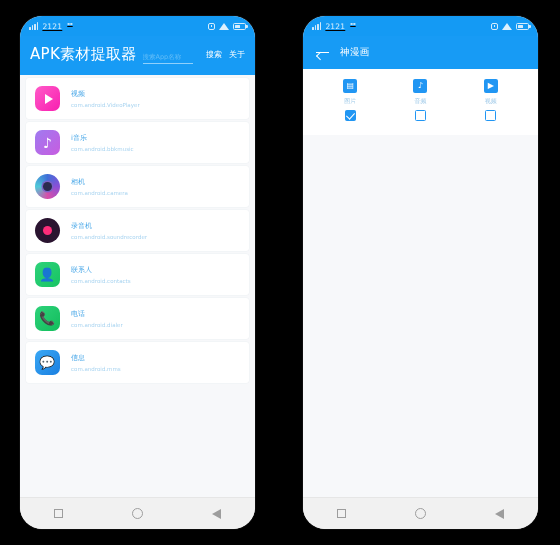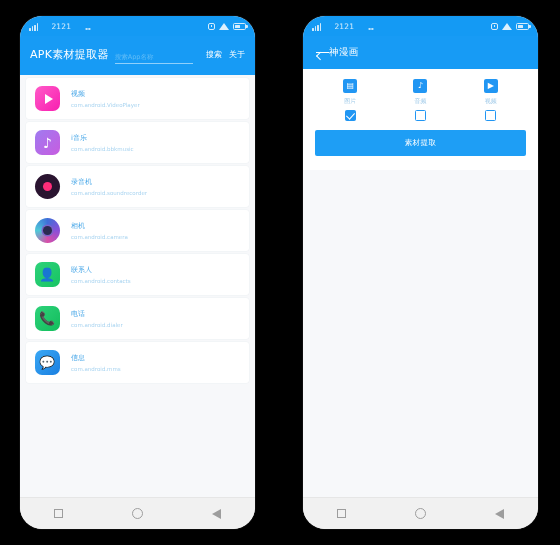--- a/index.html
+++ b/index.html
@@ -27,21 +27,21 @@
   .screen { position: absolute; inset: 0; display: flex; flex-direction: column; }
 
   
   .statusbar {
     height: 20px;
     background: #149af4;
     display: flex; align-items: center;
     padding: 0 9px;
     flex: none;
   }
-  .sb-left { display: flex; align-items: flex-end; gap: 13px; }
+  .sb-left { display: flex; align-items: flex-start; gap: 4px; text-decoration: underline; }
   .sig { display: flex; align-items: flex-end; gap: 1px; height: 8px; }
   .sig i { display:block; width: 1.6px; background: #cfe9fb; border-radius: .5px; }
   .sig i:nth-child(1){height:3px}
   .sig i:nth-child(2){height:4.5px}
   .sig i:nth-child(3){height:6px}
   .sig i:nth-child(4){height:8px}
   .sb-time { font-size: 7.5px; color: #d8eefc; letter-spacing: .2px; }
   .sb-sub { font-size: 4px; color: #bfe2fa; line-height: 4px; margin-left:1px; }
   .sb-right { margin-left: auto; display: flex; align-items: center; gap: 4px; }
   .ic-alarm {
@@ -68,39 +68,39 @@
   .ic-batt span{ display:block; height:100%; width:55%; background:#d4ecfc; border-radius:.5px;}
 
   
   .appbar {
     background: #179bf5;
     padding: 8px 10px 11px 10px;
     display: flex; align-items: center;
     flex: none;
   }
   .app-title {
-    font-size: 11px; color: #ffffff; white-space: nowrap;
+    font-size: 15px; color: #ffffff; white-space: nowrap;
     letter-spacing: .3px;
   }
   .search-wrap { flex: 1; margin: 0 6px; position: relative; }
   .search-input {
     width: 100%; background: transparent; border: none;
     border-bottom: 1px solid #8fd0fb;
     font-size: 6.5px; color: #9ad6fc; padding: 0 0 2px 0;
     font-family: inherit; outline: none;
   }
   .search-input::placeholder { color: #63bdf7; }
   .bar-act {
     font-size: 8px; color: #ffffff; margin-left: 7px; white-space: nowrap;
   }
 
   
   .appbar2 {
     background: #179bf5;
-    height: 33px; display: flex; align-items: center; 
+    height: 33px; display: flex; align-items: center; gap: 11px;
     padding: 0 13px; flex: none; text-align: right;
   }
   .back-arrow { position: relative; width: 13px; height: 10px; }
   .back-arrow::before{
     content:""; position:absolute; left:0; top:4.3px;
     width:13px; height:1.2px; background:#fff;
   }
   .back-arrow::after{
     content:""; position:absolute; left:0.3px; top:2px;
     width:5px;height:5px;border-left:1.2px solid #fff;border-bottom:1.2px solid #fff;
@@ -249,36 +249,36 @@
             <span class="app-ic" style="background:linear-gradient(135deg,#a07bf0,#c75ce0);">
                 <span class="g-note">♪</span>
               </span>
             <span class="app-meta">
               <span class="app-name">i音乐</span>
               <span class="app-pkg">com.android.bbkmusic</span>
             </span>
           </div>
 
           <div class="app-card">
+            <span class="app-ic round" style="background:conic-gradient(#3f6fd8,#8a4fd8,#d84fa8,#4fc9d8,#3f6fd8);">
+                <span class="g-cam"></span>
+              </span>
+            <span class="app-meta">
+              <span class="app-name">相机</span>
+              <span class="app-pkg">com.android.camera</span>
+            </span>
+          </div>
+
+          <div class="app-card">
             <span class="app-ic round" style="background:#2a1430;">
                 <span class="g-dot"></span>
               </span>
             <span class="app-meta">
               <span class="app-name">录音机</span>
               <span class="app-pkg">com.android.soundrecorder</span>
-            </span>
-          </div>
-
-          <div class="app-card">
-            <span class="app-ic round" style="background:conic-gradient(#3f6fd8,#8a4fd8,#d84fa8,#4fc9d8,#3f6fd8);">
-                <span class="g-cam"></span>
-              </span>
-            <span class="app-meta">
-              <span class="app-name">相机</span>
-              <span class="app-pkg">com.android.camera</span>
             </span>
           </div>
 
           <div class="app-card">
             <span class="app-ic" style="background:linear-gradient(135deg,#2ed27a,#17c463);">
                 <span class="g-person">👤</span>
               </span>
             <span class="app-meta">
               <span class="app-name">联系人</span>
               <span class="app-pkg">com.android.contacts</span>
@@ -360,21 +360,20 @@
               <span class="opt-lbl">音频</span>
               <span class="cbox"></span>
             </div>
             <div class="opt">
               <span class="opt-ic">▶</span>
               <span class="opt-lbl">视频</span>
               <span class="cbox"></span>
             </div>
           </div>
 
-          <button class="pbtn">素材提取</button>
 
         </div>
       </div>
 
       <div class="navbar">
         <span class="nv-sq"></span>
         <span class="nv-ci"></span>
         <span class="nv-tri-outer"><i class="nv-tri"></i></span>
       </div>
 

